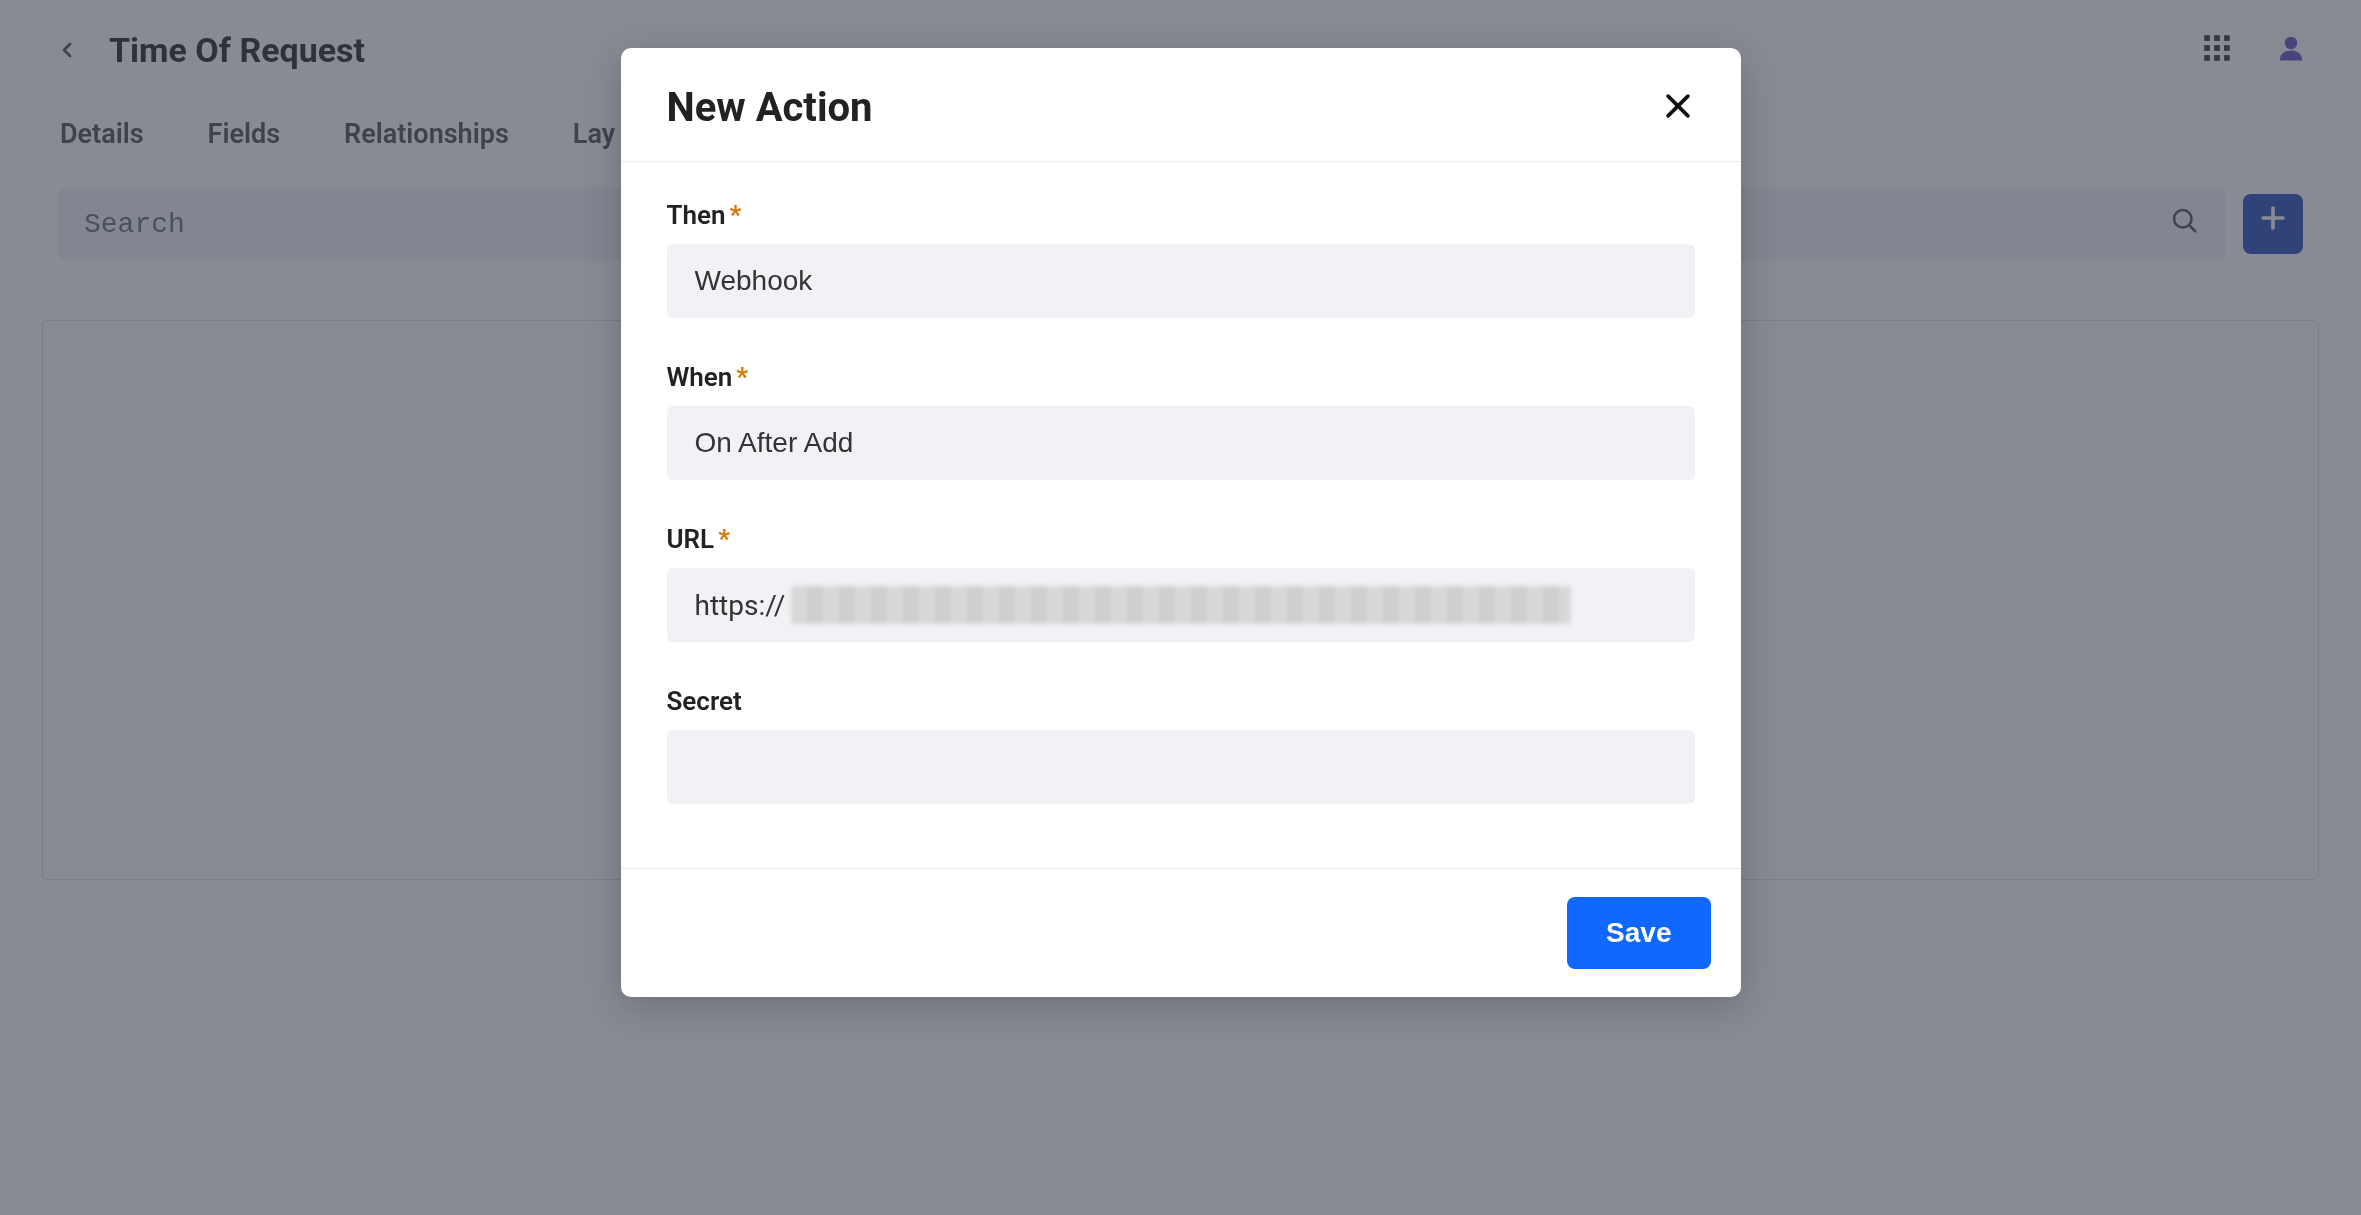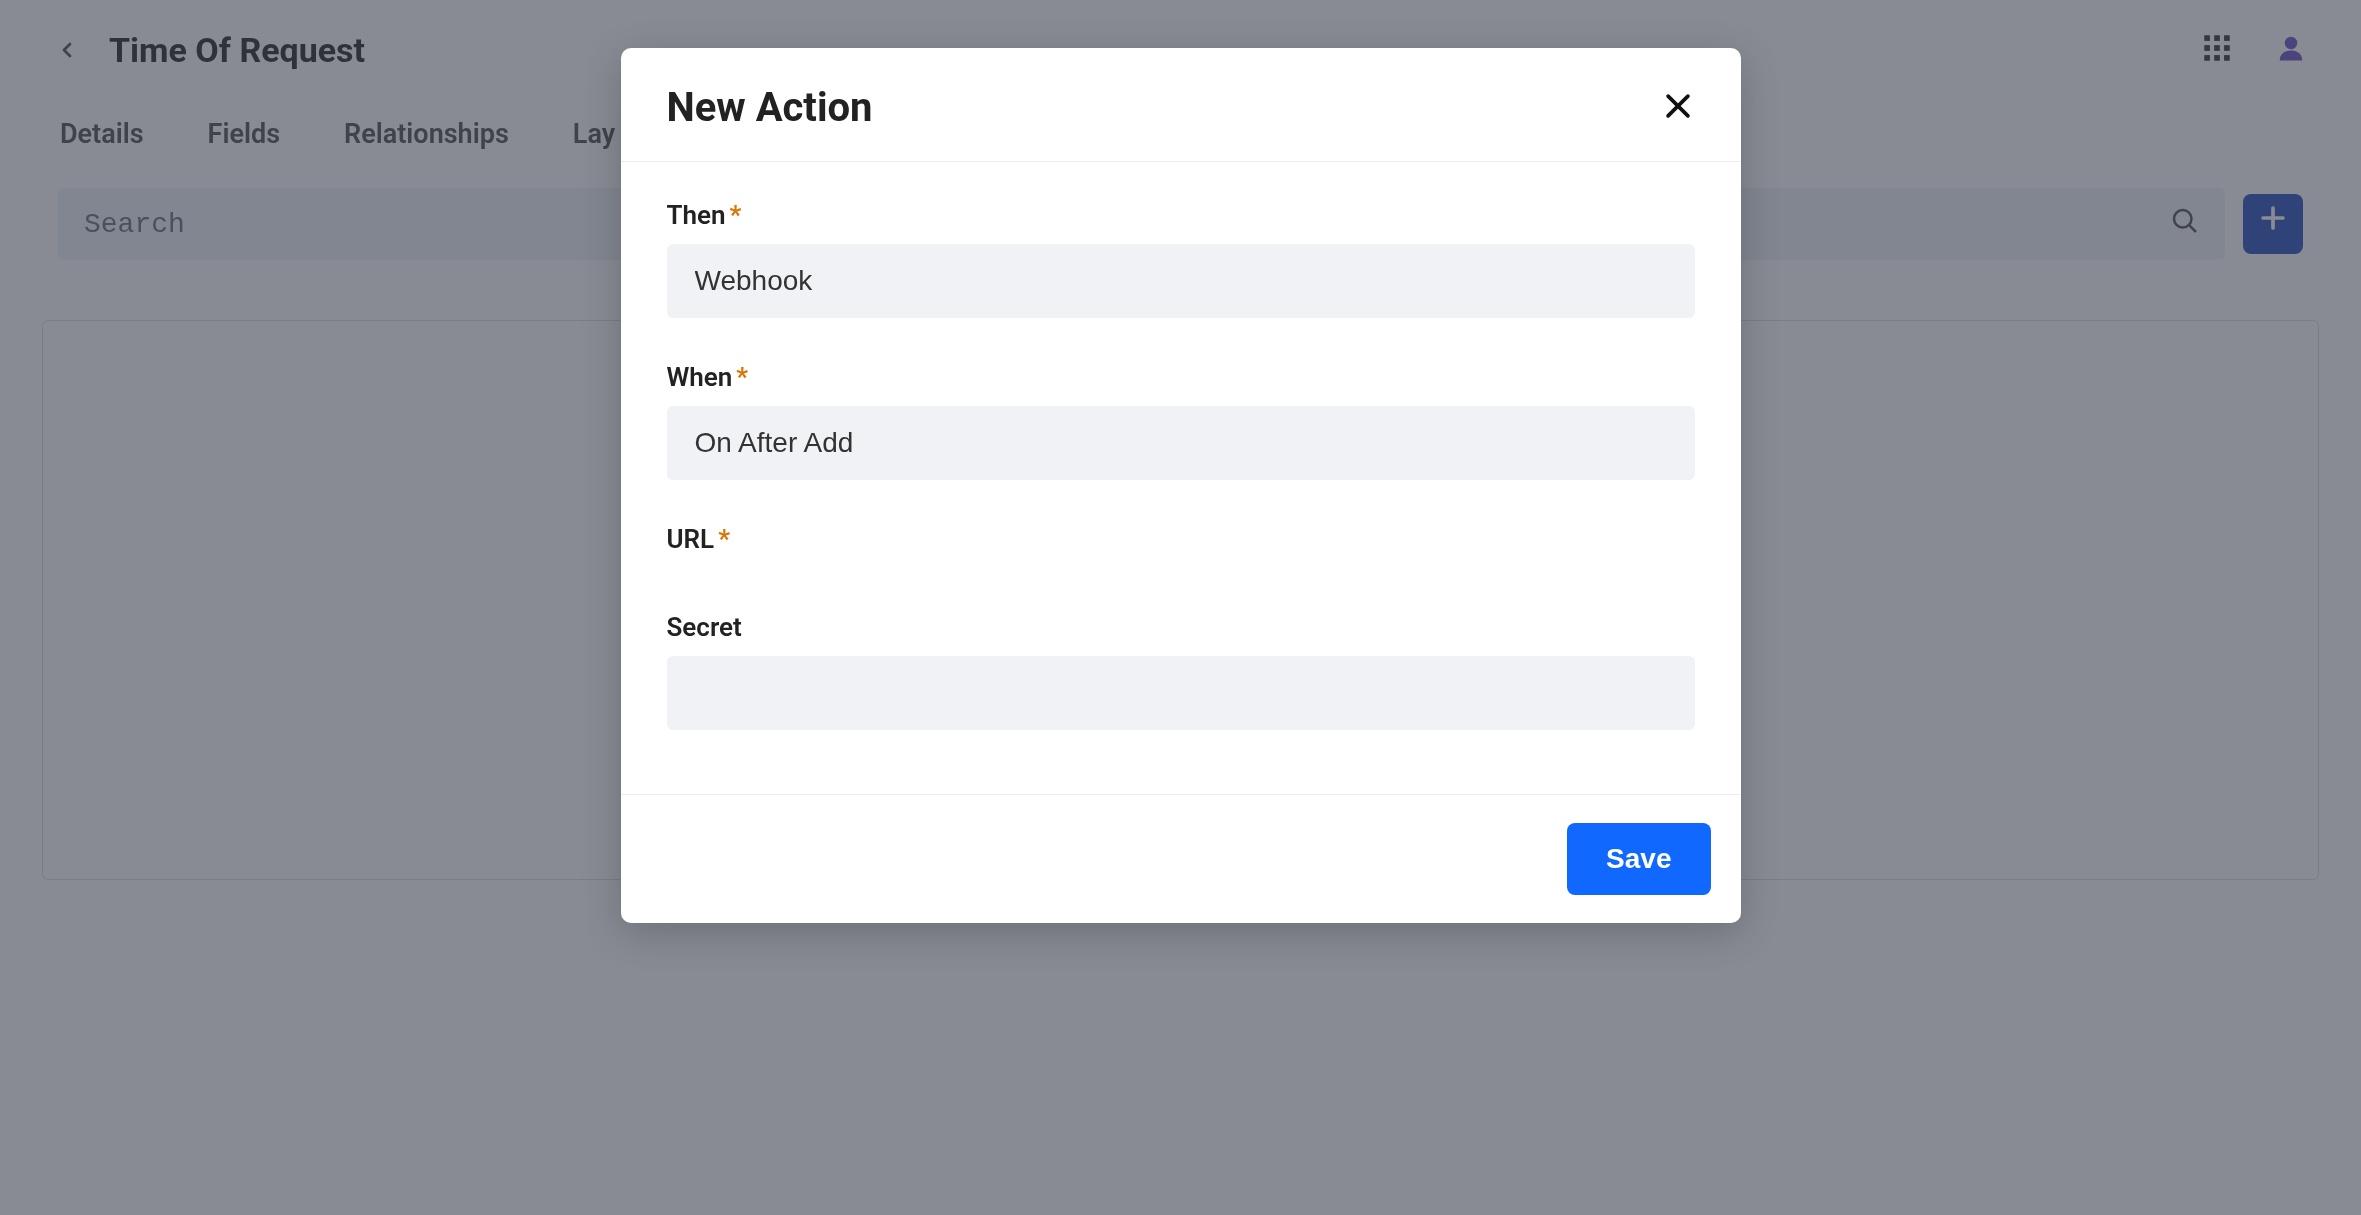--- a/index.html
+++ b/index.html
@@ -316,20 +316,24 @@
         <label class="form-label">
           <span>When</span><span class="required-star">*</span>
         </label>
         <input class="form-input" type="text" value="On After Add" style="">
       </div>
 
       <div class="form-group">
         <label class="form-label">
           <span>URL</span><span class="required-star">*</span>
         </label>
+        <div class="url-display">
+          <span>https://</span>
+          <span class="url-redacted"></span>
+        </div>
       </div>
 
       <div class="form-group">
         <label class="form-label">Secret</label>
         <input class="form-input" type="text" value="" style="">
       </div>
 
     </div>
 
     <div class="modal-footer">

